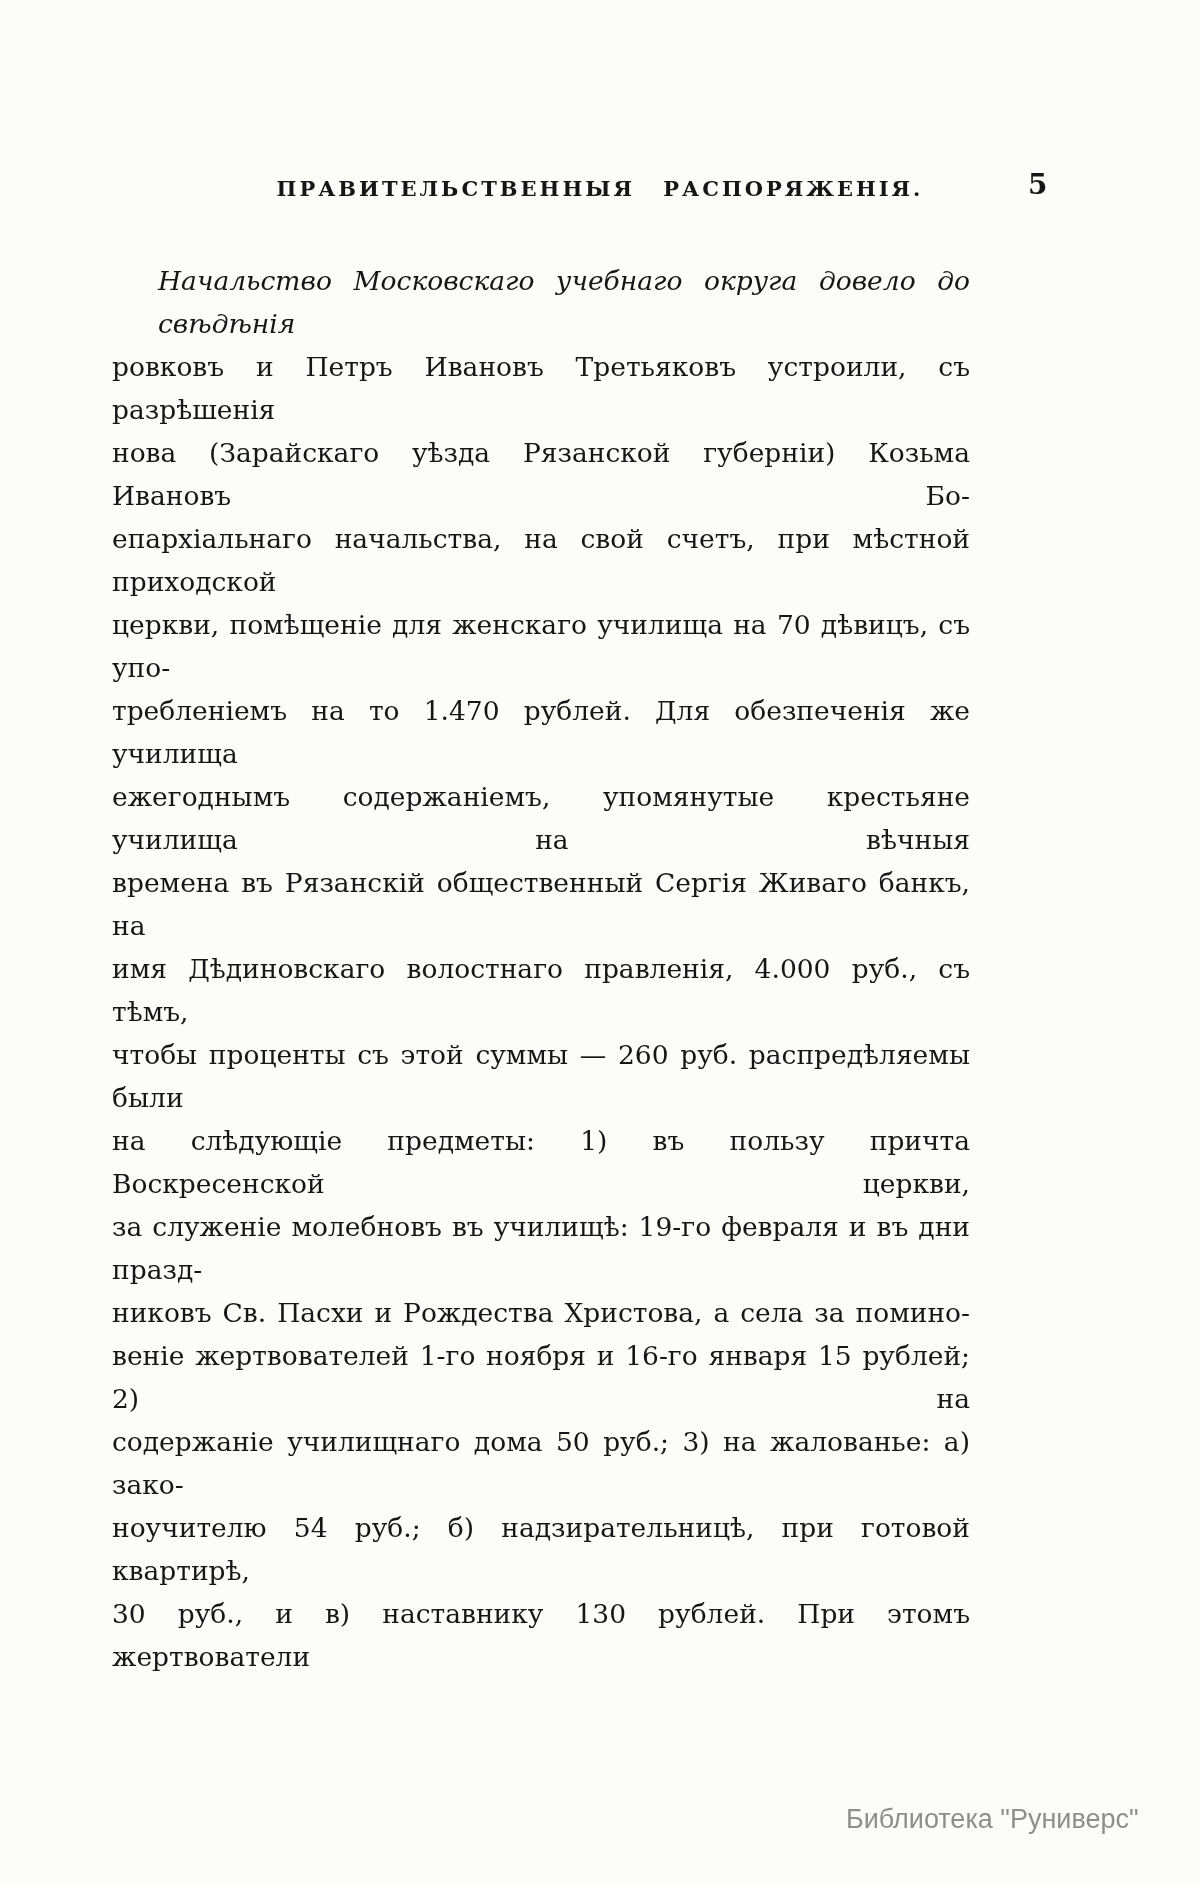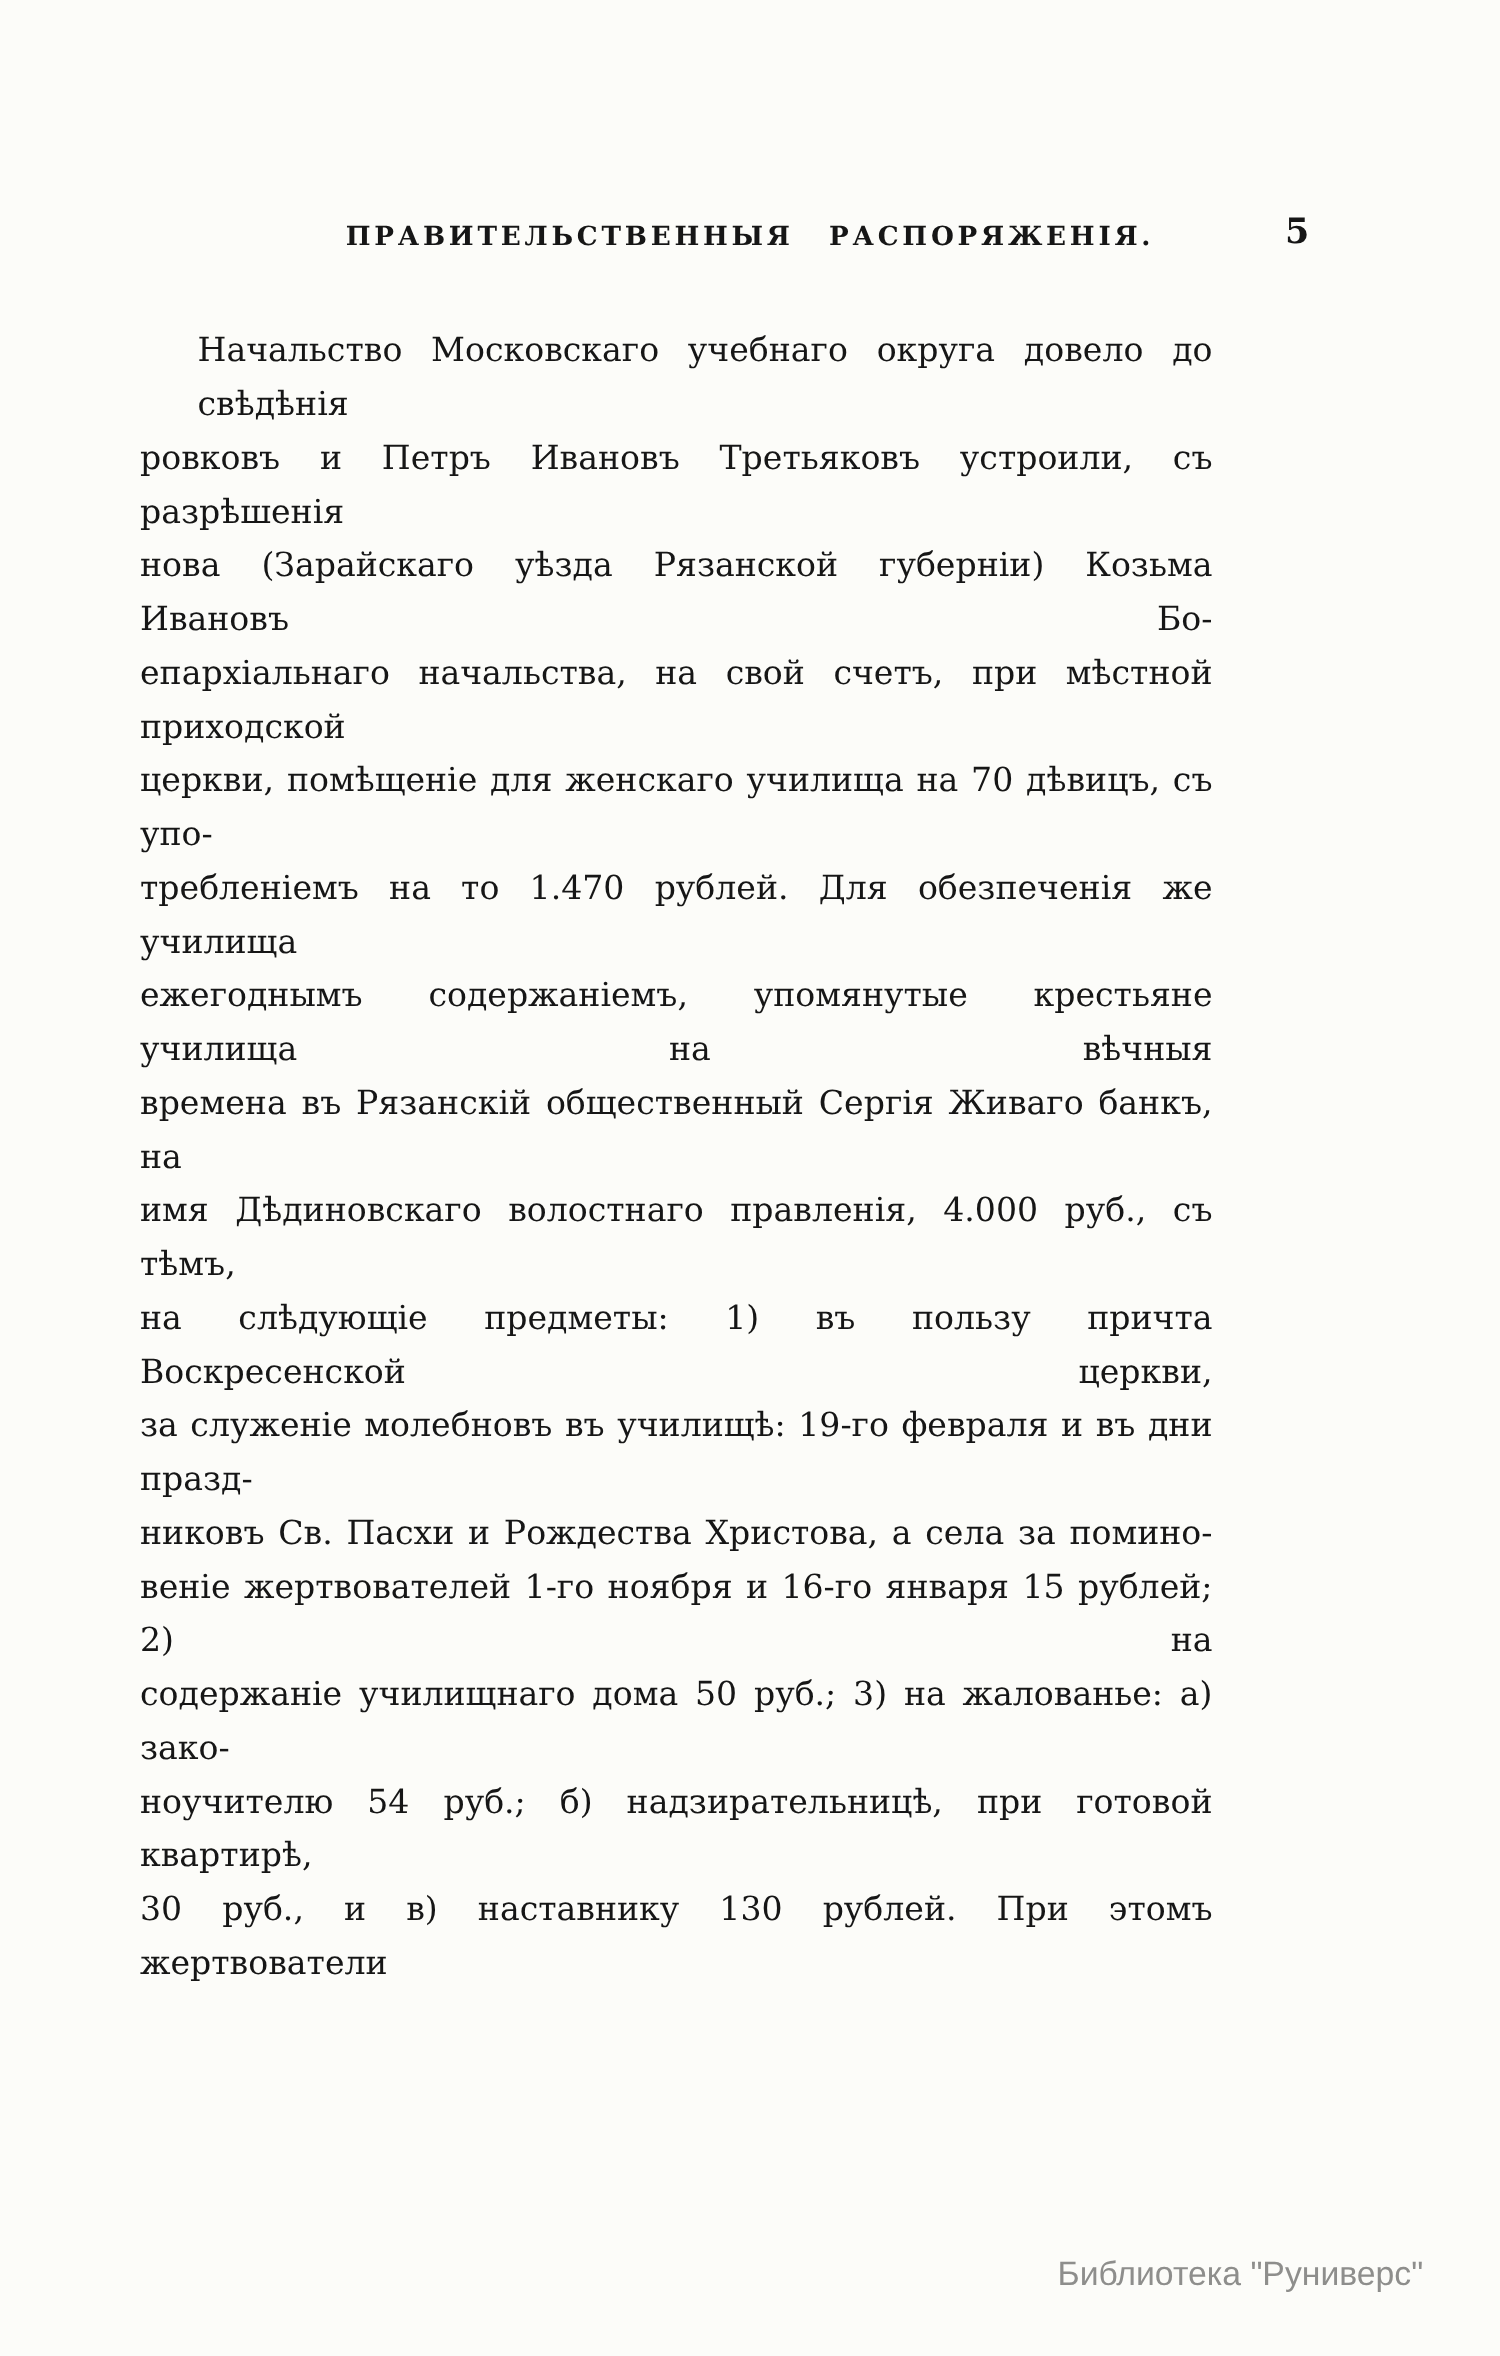--- a/index.html
+++ b/index.html
@@ -49,21 +49,21 @@
   }
   .p1 { margin-top: 9px; }
   .line {
     text-align: justify;
     text-align-last: justify;
   }
   .flush {
     text-align: left;
     text-align-last: left;
   }
-  .indent { padding-left: 46px; }
+  .indent { padding-left: 46px; font-style: italic; }
   .watermark {
     position: absolute;
     left: 846px;
     top: 1804px;
     font-family: "Liberation Sans", sans-serif;
     font-size: 27px;
     color: #8e8e8c;
     white-space: nowrap;
   }
 </style>
@@ -81,20 +81,21 @@
     <div class="body-text p1">
       <div class="line indent">Начальство Московскаго учебнаго округа довело до свѣдѣнія</div>
       <div class="line">ровковъ и Петръ Ивановъ Третьяковъ устроили, съ разрѣшенія</div>
       <div class="line">нова (Зарайскаго уѣзда Рязанской губерніи) Козьма Ивановъ Бо-</div>
       <div class="line">епархіальнаго начальства, на свой счетъ, при мѣстной приходской</div>
       <div class="line">церкви, помѣщеніе для женскаго училища на 70 дѣвицъ, съ упо-</div>
       <div class="line">требленіемъ на то 1.470 рублей. Для обезпеченія же училища</div>
       <div class="line">ежегоднымъ содержаніемъ, упомянутые крестьяне училища на вѣчныя</div>
       <div class="line">времена въ Рязанскій общественный Сергія Живаго банкъ, на</div>
       <div class="line">имя Дѣдиновскаго волостнаго правленія, 4.000 руб., съ тѣмъ,</div>
+      <div class="line">чтобы проценты съ этой суммы — 260 руб. распредѣляемы были</div>
       <div class="line">на слѣдующіе предметы: 1) въ пользу причта Воскресенской церкви,</div>
       <div class="line">за служеніе молебновъ въ училищѣ: 19-го февраля и въ дни празд-</div>
       <div class="line">никовъ Св. Пасхи и Рождества Христова, а села за помино-</div>
       <div class="line">веніе жертвователей 1-го ноября и 16-го января 15 рублей; 2) на</div>
       <div class="line">содержаніе училищнаго дома 50 руб.; 3) на жалованье: а) зако-</div>
       <div class="line">ноучителю 54 руб.; б) надзирательницѣ, при готовой квартирѣ,</div>
       <div class="line">30 руб., и в) наставнику 130 рублей. При этомъ жертвователи</div>
 
     </div>
 

